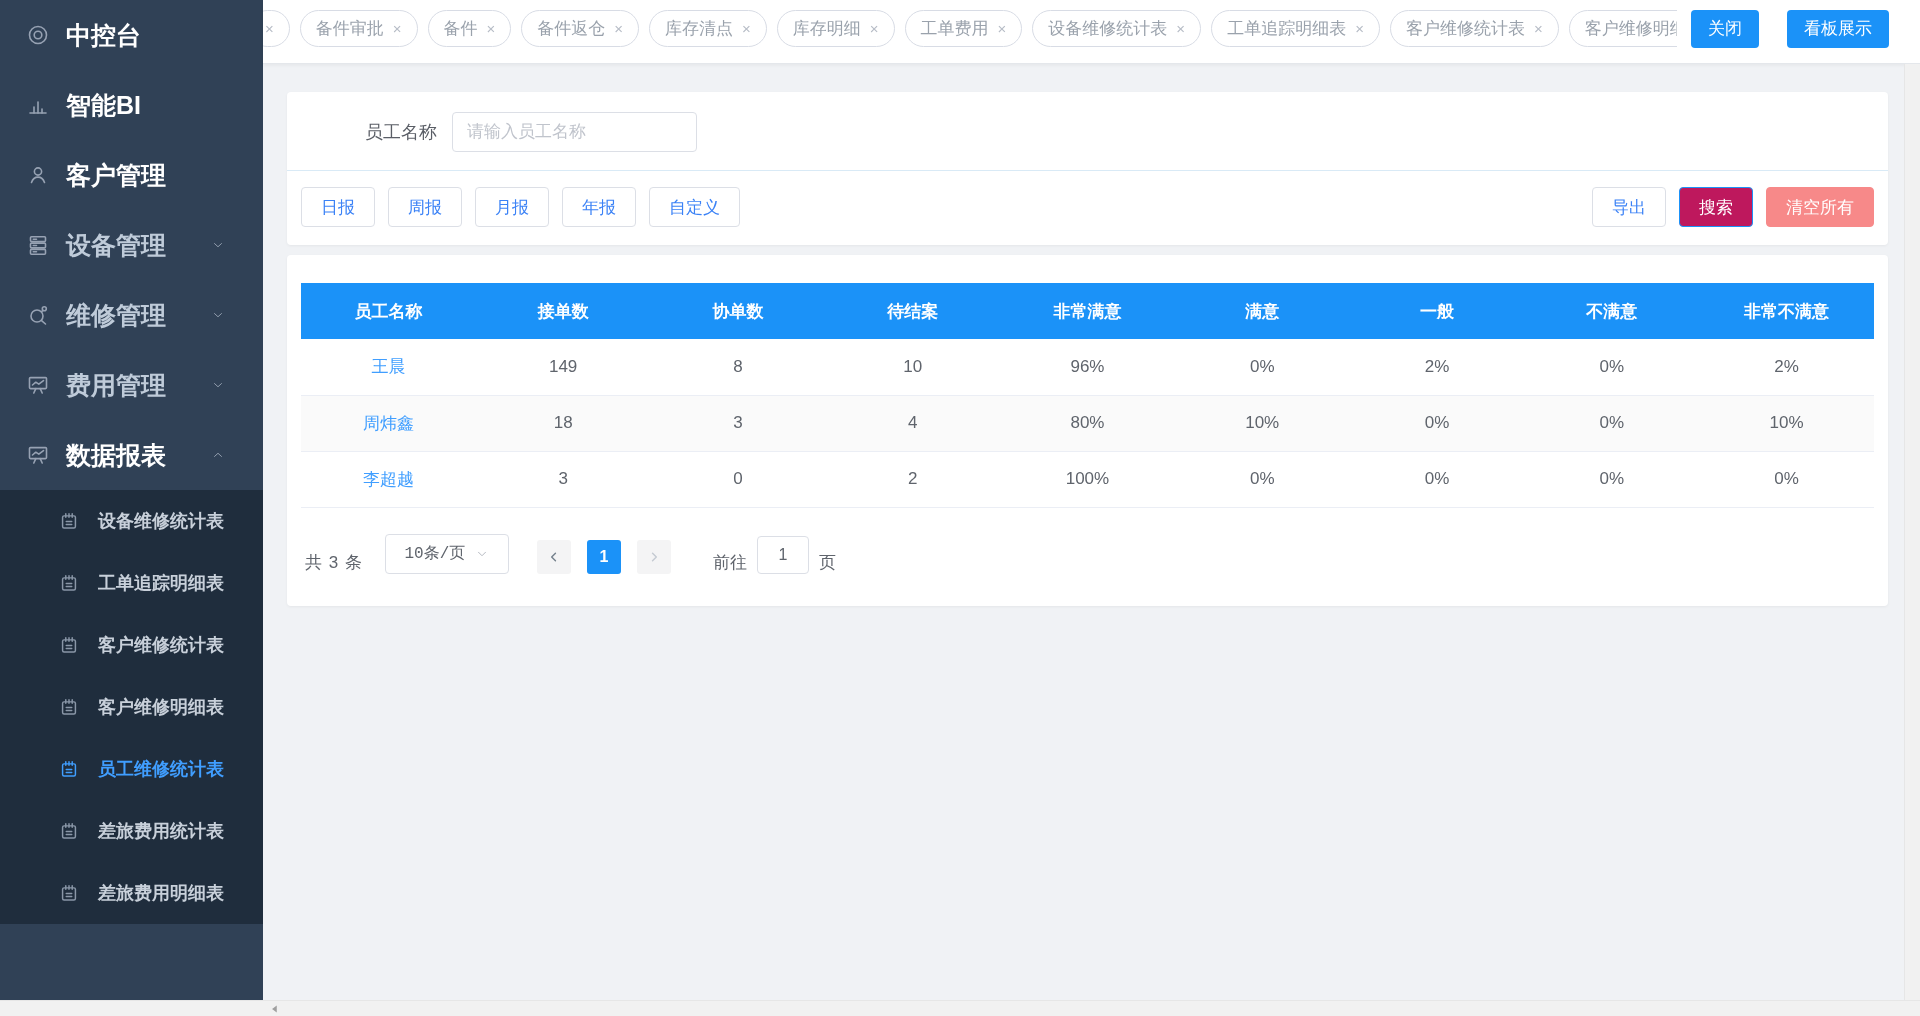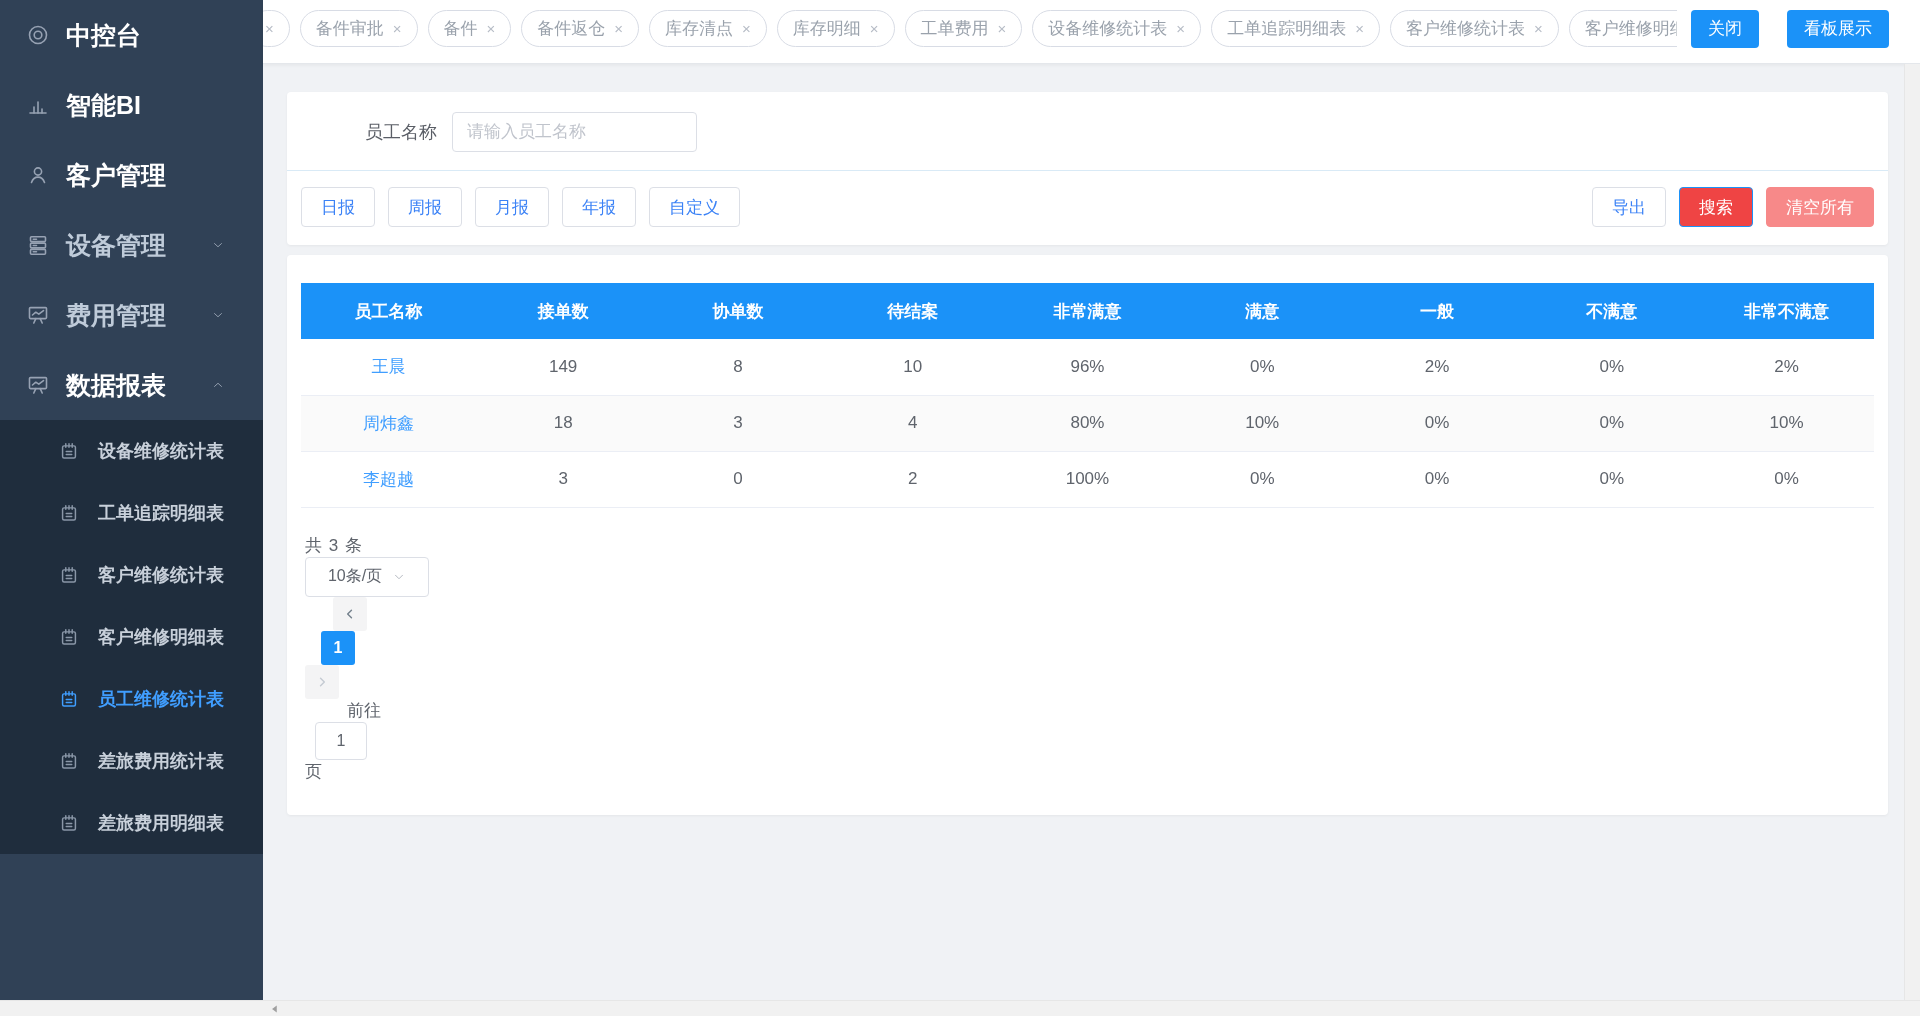--- a/index.html
+++ b/index.html
@@ -75,44 +75,44 @@
   .form-input::placeholder { color:#c0c4cc; }
   .divider { border-top:1px solid #d9eaf6; margin-top:18px; }
   .btn-row { display:flex; align-items:center; padding:16px 14px 18px 14px; }
   .period-group, .right-group { display:flex; gap:13px; }
   .right-group { margin-left:auto; }
   .btn {
     height:40px; padding:0 19px; border:1px solid #dcdfe6; border-radius:4px;
     background:#fff; color:#3b82f6; font-size:17px; cursor:pointer; white-space:nowrap;
     font-family:inherit;
   }
-  .btn.primary { background:#ef4444; border-color:#1b92f8; color:#fff; }
+  .btn.primary { background:#be185d; border-color:#1b92f8; color:#fff; }
   .btn.danger  { background:#f78989; border-color:#f78989; color:#fff; }
 
   
   .table-panel { margin-top:10px; padding:28px 14px 32px 14px; }
   table { width:100%; border-collapse:collapse; table-layout:fixed; }
   th {
     background:#1b92f8; color:#fff; font-size:17px; font-weight:bold;
     height:56px; text-align:center;
   }
   td {
     height:56px; text-align:center; font-size:17px; color:#5f646c;
     border-bottom:1px solid #ebeef5;
   }
   tbody tr:nth-child(even) { background:#fafafa; }
   td.link { color:#409eff; cursor:pointer; }
 
   
-  .pagination { display:flex; align-items:flex-start; margin-top:26px; padding-left:4px; font-size:17px; color:#5f646c;flex-direction:column; }
+  .pagination { display:flex; align-items:flex-end; margin-top:26px; padding-left:4px; font-size:17px; color:#5f646c; }
   .pg-total { margin-right:22px; letter-spacing:1px; }
   .pg-size {
     width:124px; height:40px; border:1px solid #dcdfe6; border-radius:4px;
     display:flex; align-items:center; justify-content:center; gap:10px;
-    font-size:16px; color:#5f646c; cursor:pointer; background:#fff;
+    font-size:16px; color:#5f646c; cursor:pointer; background:#fff;font-family:Liberation Mono, monospace;
   }
   .pg-size .icon { width:14px; height:14px; color:#b0b5bd; }
   .pg-btn {
     width:34px; height:34px; border:none; border-radius:3px; background:#f4f4f5;
     display:flex; align-items:center; justify-content:center; cursor:pointer;
   }
   .pg-btn .icon { width:14px; height:14px; }
   .pg-btn.prev { margin-left:28px; color:#74808c; }
   .pg-btn.next { color:#c4cad2; }
   .pg-page {
@@ -181,20 +181,36 @@
         <div class="menu-item">
           <span class="icon ">
             <svg viewBox="0 0 24 24">
               <rect x="4.5" y="3.8" width="15" height="4.8" rx="1"></rect>
               <rect x="4.5" y="10.1" width="15" height="4.8" rx="1"></rect>
               <rect x="4.5" y="16.4" width="15" height="4.8" rx="1"></rect>
               <path d="M7.3 6.2h3.2M7.3 12.5h3.2M7.3 18.8h3.2"></path>
             </svg>
           </span>
           <span class="mi-label">设备管理</span>
+          <span class="icon mi-chevron">
+            <svg viewBox="0 0 24 24">
+              <path d="M6 9.5l6 5.5 6-5.5"></path>
+            </svg>
+          </span>
+        </div>
+        <div class="menu-item">
+          <span class="icon ">
+            <svg viewBox="0 0 24 24">
+              <circle cx="11" cy="13" r="6"></circle>
+              <path d="M15.3 17.4L19.5 21"></path>
+              <circle cx="18.3" cy="5.7" r="2"></circle>
+              <path d="M15.4 9l1.4-1.6"></path>
+            </svg>
+          </span>
+          <span class="mi-label">维修管理</span>
           <span class="icon mi-chevron">
             <svg viewBox="0 0 24 24">
               <path d="M6 9.5l6 5.5 6-5.5"></path>
             </svg>
           </span>
         </div>
         <div class="menu-item">
           <span class="icon ">
             <svg viewBox="0 0 24 24">
               <rect x="3.5" y="4.6" width="17" height="11" rx="1"></rect>

